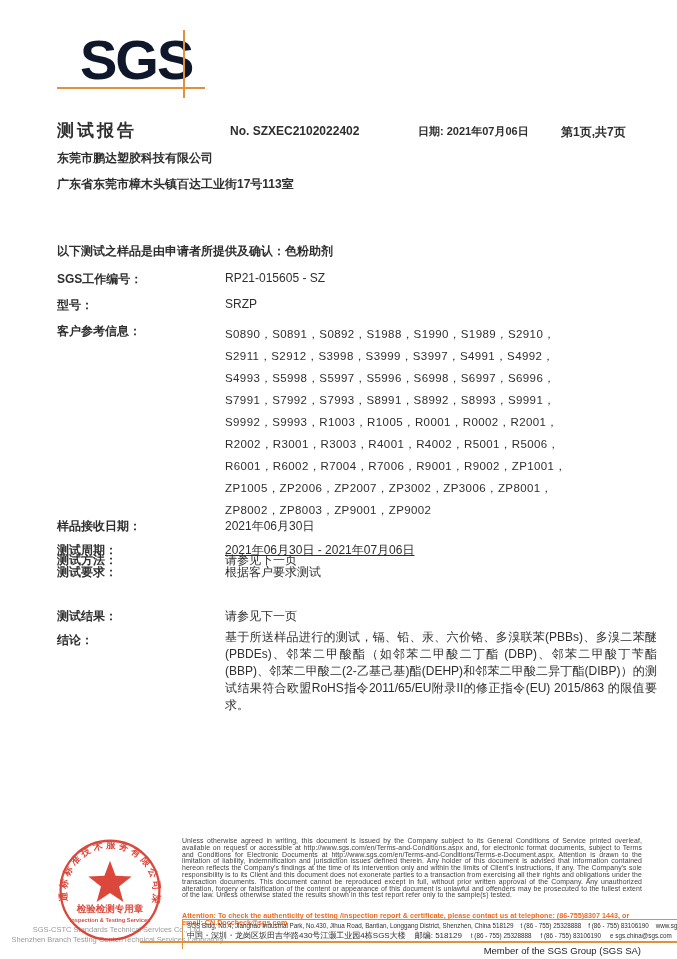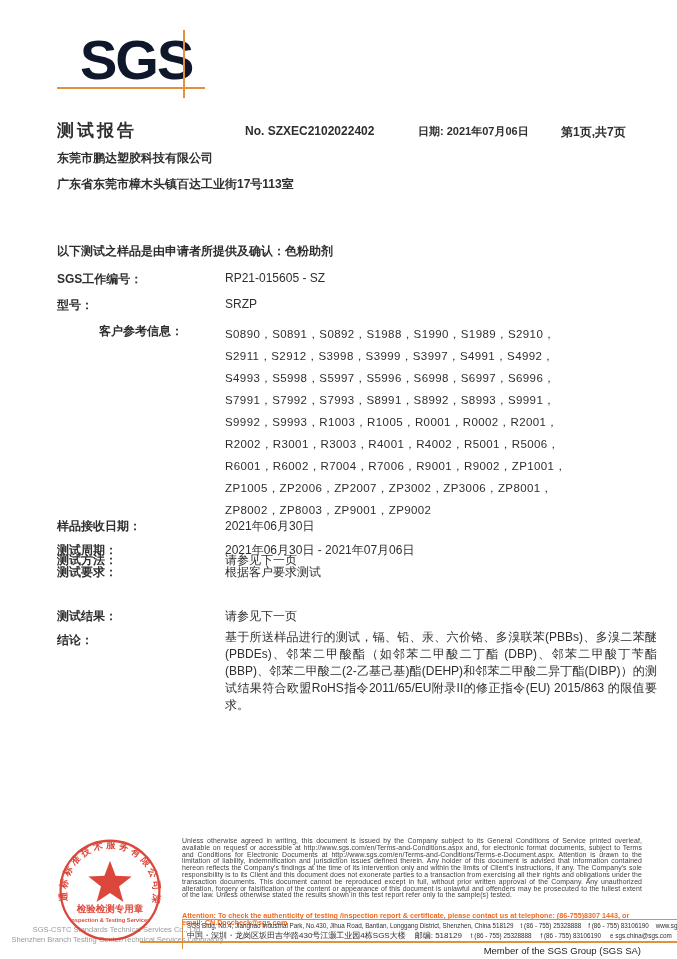--- a/index.html
+++ b/index.html
@@ -14,38 +14,38 @@
   
   .logo-text {
     left:80px; top:32px; font-size:56px; font-weight:900; color:#0f172a;
     letter-spacing:-2px; line-height:1;
   }
   .logo-hline { left:57px; top:87px; width:148px; height:2px; background:#e2903c; }
   .logo-vline { left:183px; top:30px; width:2px; height:68px; background:#e2903c; }
 
   
   .doc-title { left:57px; top:119px; font-size:17px; font-weight:bold; letter-spacing:3px; }
-  .report-no { left:230px; top:124px; font-size:12px; font-weight:600;margin-left:15px; }
+  .report-no { left:230px; top:124px; font-size:12px; font-weight:600; }
   .report-date { left:418px; top:124px; font-size:11px; font-weight:600; }
   .report-page { left:561px; top:124px; font-size:12px; font-weight:600; }
 
   .company { left:57px; top:150px; font-size:12px; font-weight:600; }
   .address { left:57px; top:176px; font-size:12px; font-weight:600; }
 
   .statement { left:57px; top:243px; font-size:12px; font-weight:600; }
 
   
   .frow { left:57px; font-size:12px; white-space:nowrap; }
   .frow .lab { display:inline-block; width:168px; font-weight:600; vertical-align:top; }
   .frow .val { font-weight:400; }
   .row-job  { top:271px; }
   .row-model{ top:297px; }
-  .row-ref  { top:323px;text-align:center; }
+  .row-ref  { top:323px; }
   .row-recv { top:518px; }
-  .row-per  { top:542px; }
+  .row-per  { top:542px;text-decoration:underline; }
   .row-req  { top:564px; }
   .row-meth { top:552px; }
   .row-res  { top:608px; }
   .row-conc { top:632px; }
 
   .ref-lines { left:225px; top:323px; font-size:11.5px; line-height:22px; letter-spacing:0.4px; }
   .conclusion-text {
     left:225px; top:629px; width:432px; font-size:12px; line-height:17px;
     font-weight:400; text-align:justify;
   }

